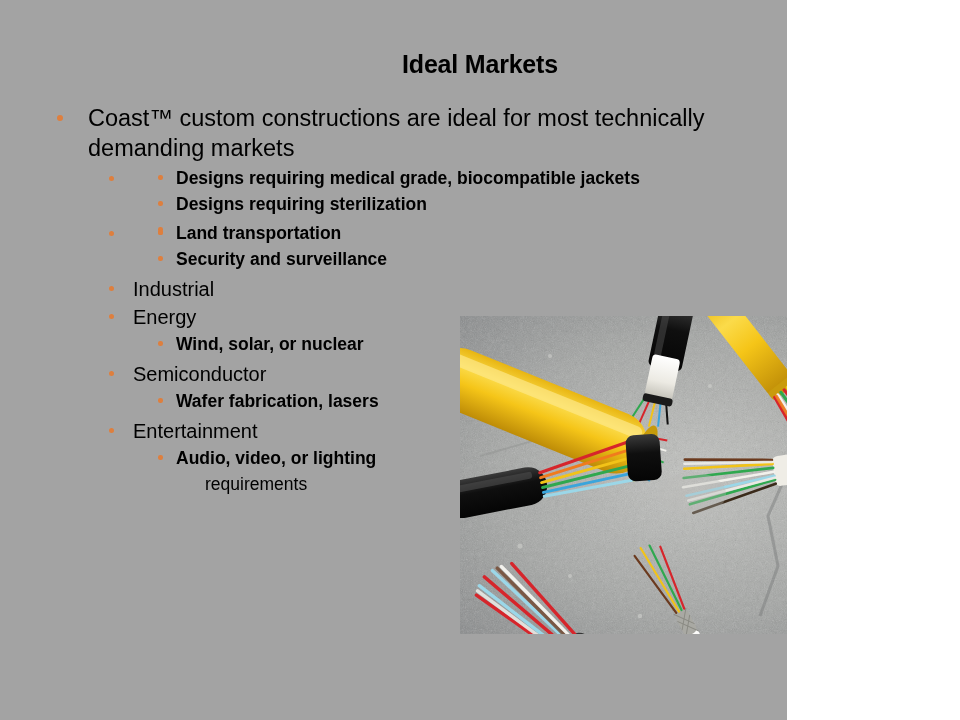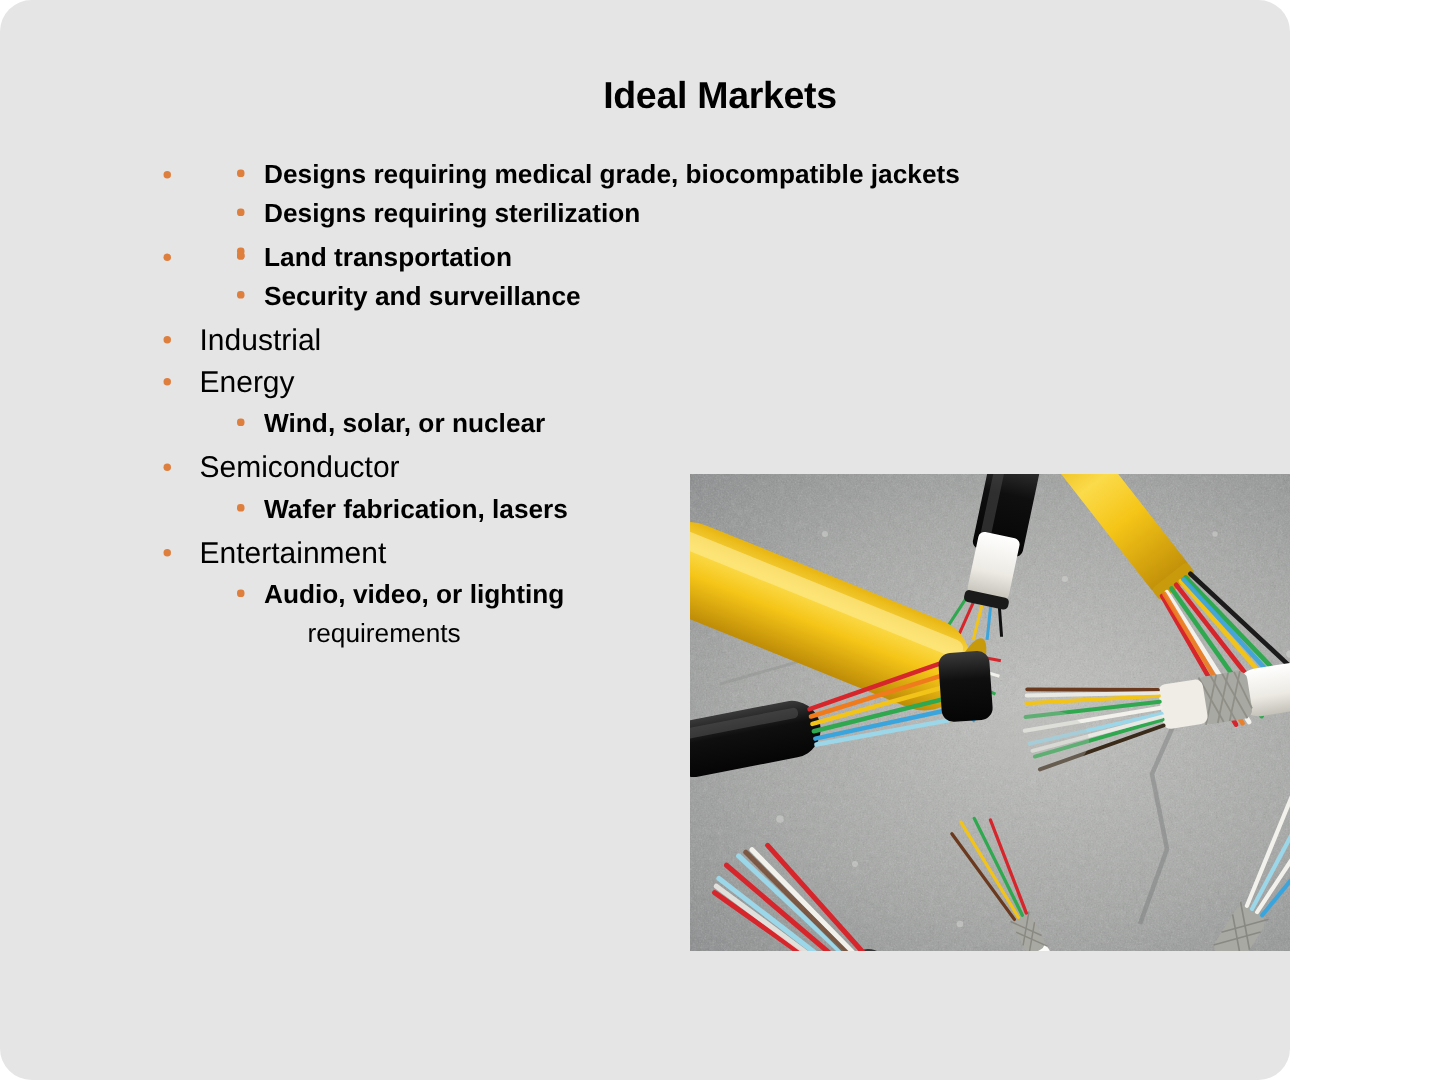--- a/index.html
+++ b/index.html
@@ -7,25 +7,24 @@
     margin: 0;
     padding: 0;
     background: #ffffff;
   }
   body {
     font-family: "Liberation Sans", sans-serif;
     color: #000000;
   }
   #slide {
     position: relative;
-    width: 860px;
+    width: 787px;
     height: 720px;
-    background: #e5e5e5;
+    background: #a3a3a3;
     overflow: hidden;
-    border-radius: 21px;
   }
 
   
   #slide-title {
     position: absolute;
     left: 0;
     top: 50px;
     width: 960px;
     text-align: center;
     font-size: 25px;
@@ -125,20 +124,24 @@
 </style>
 </head>
 <body>
 
 <div id="slide">
 
   <div id="slide-title">Ideal Markets</div>
 
   <div id="body-list">
 
+    <div class="bullet-row lvl1">
+      <span class="bullet-dot"></span>
+      <span class="bullet-text">Coast™ custom constructions are ideal for most technically demanding markets</span>
+    </div>
 
     <div class="bullet-row lvl2">
       <span class="bullet-dot"></span>
     </div>
 
     <div class="bullet-row lvl3">
       <span class="bullet-dot"></span>
       <span class="bullet-text">Designs requiring medical grade, biocompatible jackets</span>
     </div>
 

